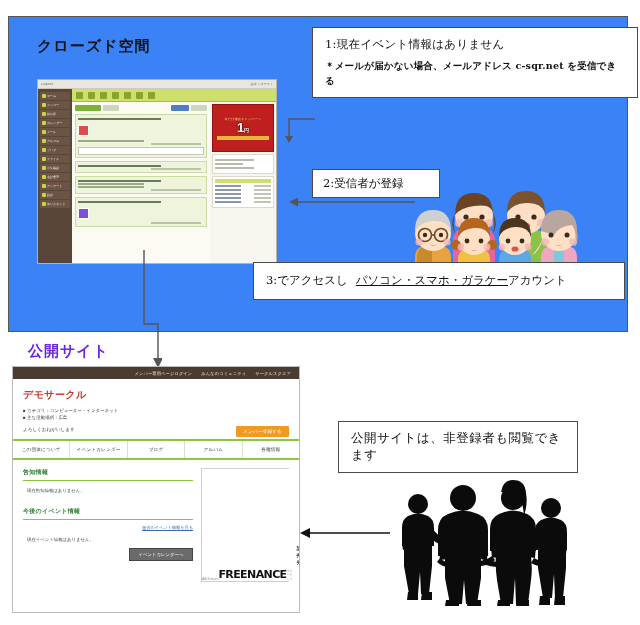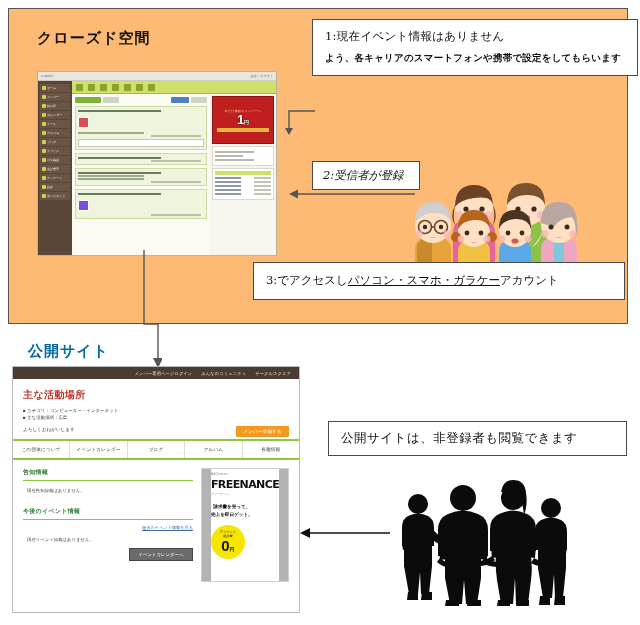--- a/index.html
+++ b/index.html
@@ -11,24 +11,24 @@
     position: relative;
     font-family: "Liberation Sans", "DejaVu Sans", sans-serif;
     color: #1a1a1a;
     overflow: hidden;
   }
   .canvas { position: absolute; inset: 0; }
 
   
   #closed-panel {
     position: absolute;
-    left: 8px; top: 8px;
+    left: 8px; top: 16px;
     width: 620px; height: 316px;
     border: 1px solid #555;
-    background: #fdba74;
+    background: #3b82f6;
     box-sizing: border-box;
   }
   #closed-title {
     position: absolute;
     left: 28px; top: 20px;
     font-size: 15px; font-weight: bold;
     letter-spacing: 1px;
     color: #111;
   }
 
@@ -131,42 +131,41 @@
     box-sizing: border-box;
     font-family: "DejaVu Serif", "Liberation Serif", serif;
     color: #111;
   }
   #callout-1 { left: 303px; top: 10px; width: 326px; padding: 9px 12px; }
   #callout-1 .l1 { font-size: 11.5px; margin-bottom: 7px; letter-spacing: .3px; }
   #callout-1 .l2, #callout-1 .l3 {
     font-size: 9.5px; font-weight: bold; letter-spacing: .2px; line-height: 1.55;
   }
   #callout-2 {
-    left: 303px; top: 152px; width: 108px; padding: 6px 10px;
+    left: 303px; top: 152px; width: 128px; padding: 6px 10px;
     font-size: 11.5px;
-    font-style: italic;
   }
   #callout-3 {
     left: 253px; top: 262px; width: 372px; padding: 8px 12px;
     font-size: 11.5px; line-height: 1.7;
   }
-  #callout-3 .u { text-decoration: underline; }
+  #callout-3 .u { text-decoration: underline; margin-left: 8px; }
   #callout-3 .ind { padding-left: 14px; display: block; }
   #callout-4 {
-    left: 328px; top: 421px; width: 299px; padding: 8px 12px;
+    left: 338px; top: 421px; width: 240px; padding: 8px 12px;
     font-size: 12.5px; letter-spacing: .5px;
   }
 
   
   .arrow { position: absolute; }
 
   
   #public-title {
     position: absolute; left: 28px; top: 342px;
-    font-size: 15px; font-weight: bold; letter-spacing: 1px; color: #0369a1;
+    font-size: 15px; font-weight: bold; letter-spacing: 1px; color: #6d28d9;
   }
   #public-site {
     position: absolute; left: 12px; top: 366px;
     width: 288px; height: 247px;
     border: 1px solid #bbb; background: #fff;
     box-sizing: border-box; overflow: hidden;
   }
   .ps-topnav {
     background: #4b3c33; height: 12px;
     display: flex; align-items: center; justify-content: flex-end;
@@ -212,22 +211,22 @@
     background: #6b6b6b; color: #fff; font-size: 4.4px;
     text-align: center; padding: 3px 0; border: 1px solid #444;
   }
   .ps-right { width: 88px; }
   .ad-free {
     border: 1px solid #cfcfcf; background: #b9b9b9;
     height: 112px; position: relative; display: flex;
   }
   .ad-free .gutter { width: 14px; background: #b3b3b3; }
   .ad-free .inner {
-    flex: 1; background: #fff; display: flex; flex-direction: column;
-    align-items: flex-start; padding-top: 3px;
+    flex: 1; background: #fff; display: flex; flex-direction: row;
+    align-items: flex-end; padding-top: 3px;
   }
   .ad-free .adch { font-size: 3.4px; color: #8a8a8a; }
   .ad-free .brand {
     font-size: 11px; font-weight: bold; color: #111;
     font-family: "DejaVu Sans", sans-serif; letter-spacing: -0.6px;
     margin-top: 2px;
   }
   .ad-free .sub { font-size: 3px; color: #777; margin-top: 1px; }
   .ad-free .copy { font-size: 4.6px; color: #111; font-weight: bold; margin-top: 7px; line-height: 1.6; text-align: center; }
   .ad-free .circle {
@@ -431,21 +430,21 @@
         <circle cx="138" cy="72" r="2.5" fill="#3a2b1c"></circle>
           <circle cx="154" cy="72" r="2.5" fill="#3a2b1c"></circle>
         <circle cx="132" cy="79" r="3.8" fill="#f7b6b6" opacity=".8"></circle>
           <circle cx="160" cy="79" r="3.8" fill="#f7b6b6" opacity=".8"></circle>
         <path d="M142 81 q4 4 8 0 q-4 3-8 0 Z" fill="#d9534f"></path>
       </g>
     </svg>
 
     <div class="callout" id="callout-1">
       <div class="l1">1:現在イベント情報はありません</div>
-      <div class="l3">よう、各キャリアのスマートフォンや携帯で設定をしてもらいます</div>
+      <div class="l2">＊メールが届かない場合、メールアドレス c-sqr.net を受信できる</div>
     </div>
 
     <div class="callout" id="callout-2">
       <span>2:受信者が登録</span>
     </div>
 
     <svg class="arrow" style="left:268px; top:100px; width:40px; height:26px;" viewBox="0 0 40 26">
       <path d="M38 2 H12 V22" stroke="#555" stroke-width="1.4" fill="none"></path>
       <path d="M12 26 l-4 -7 h8 Z" fill="#555"></path>
     </svg>
@@ -469,21 +468,21 @@
 
   <div id="public-title">公開サイト</div>
 
   <div id="public-site">
     <div class="ps-topnav">
       <span>メンバー専用ページログイン</span>
       <span>みんなのコミュニティ</span>
       <span>サークルスクエア</span>
     </div>
     <div class="ps-head">
-      <div class="ps-name">主な活動場所</div>
+      <div class="ps-name">デモサークル</div>
       <div class="ps-bullets">
         <div>カテゴリ：コンピューター・インターネット</div>
         <div>主な活動場所：広島</div>
       </div>
       <div class="ps-greet">よろしくおねがいします</div>
       <div class="ps-regbtn">メンバー登録する</div>
     </div>
     <div class="ps-tabs">
       <div>この団体について</div>
       <div>イベントカレンダー</div>

